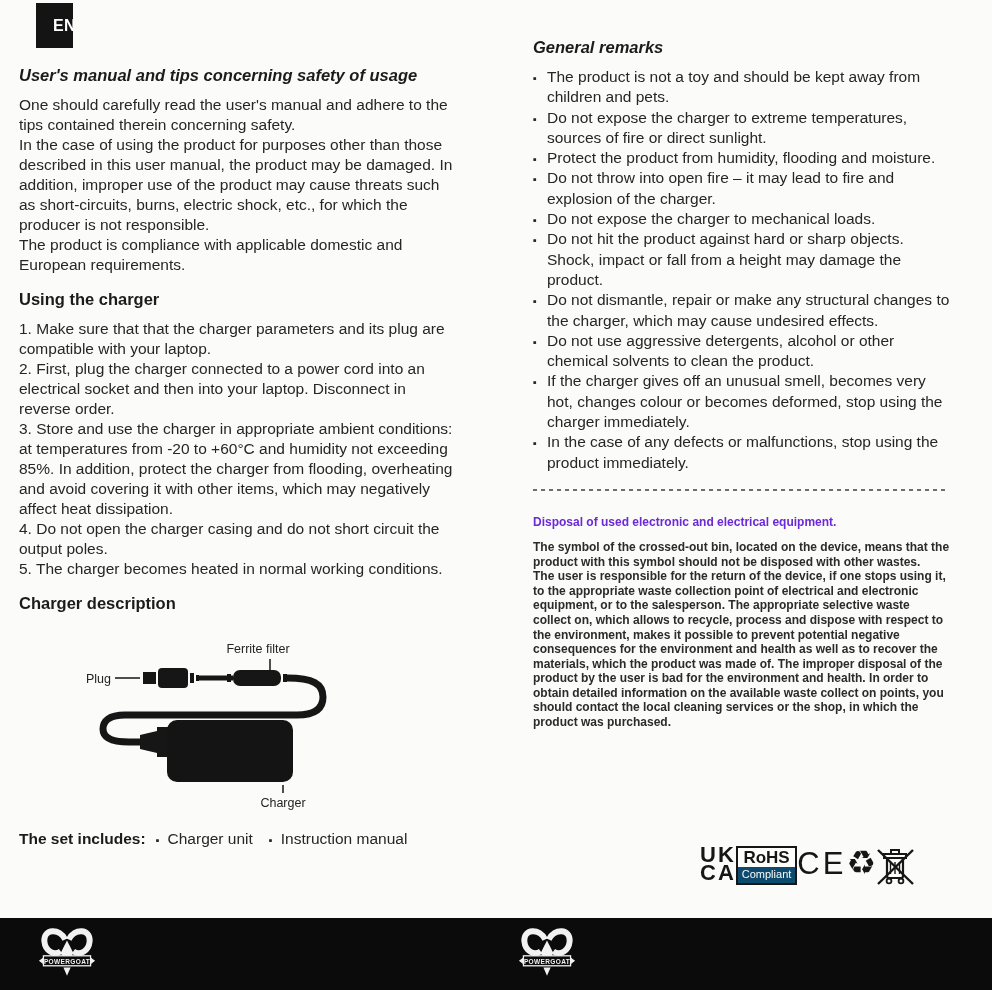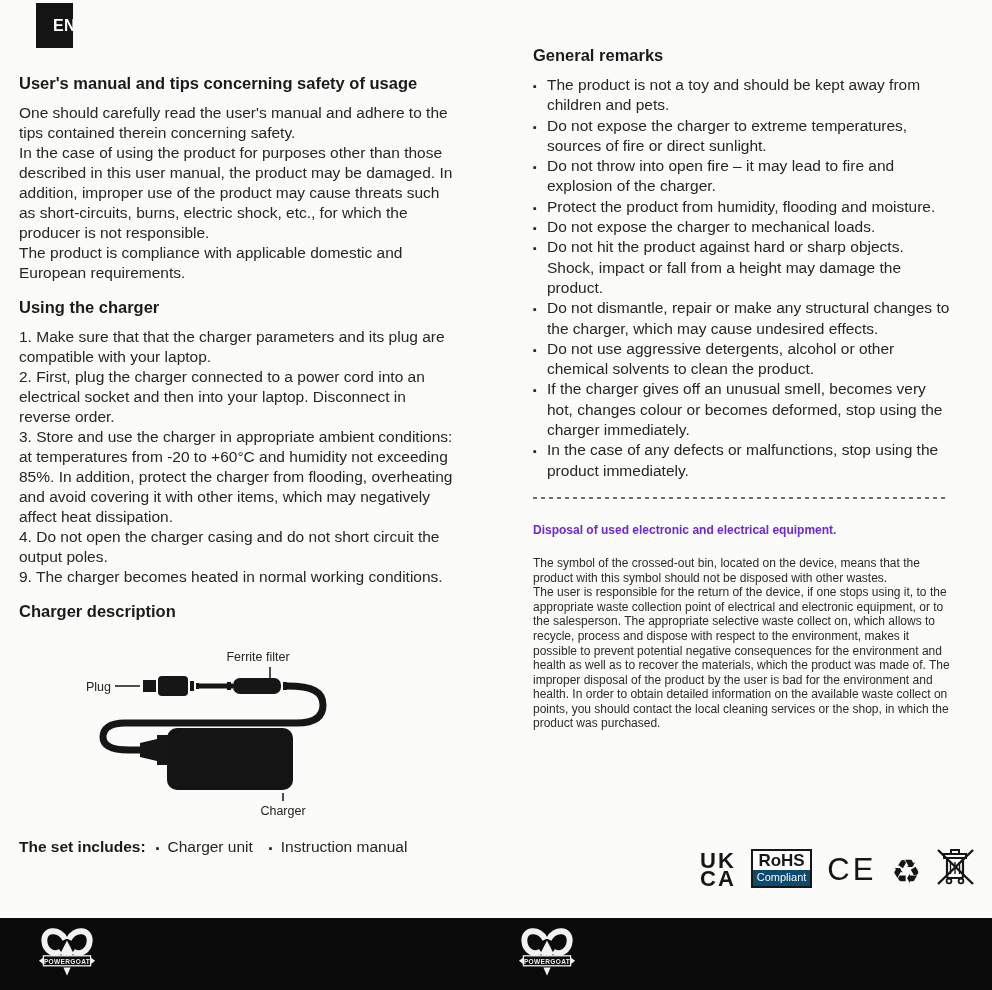--- a/index.html
+++ b/index.html
@@ -21,21 +21,21 @@
     letter-spacing: 0.5px;
     padding-left: 20px;
   }
   .col-left  { position: absolute; left: 19px;  top: 64px; width: 434px; }
   .col-right { position: absolute; left: 533px; top: 36px; width: 420px; }
 
   .section-title {
     font-size: 16.5px; font-weight: 700; color: #1b1b1b;
     line-height: 22px; margin: 13px 0 9px 0;
   }
-  .section-title.first { margin-top: 8px; }
+  .section-title.first { margin-top: 0; font-style: italic; }
 
   .para-seg, .step-item {
     font-size: 15.5px; line-height: 20px; color: #262626;
   }
   .remark-item {
     position: relative;
     font-size: 15.5px; line-height: 20.3px; color: #262626;
     padding-left: 14px;
   }
   .remark-item::before {
@@ -49,37 +49,37 @@
 
   .dashed-divider {
     margin-top: 16px;
     height: 2px; width: 412px;
     background: repeating-linear-gradient(90deg, #6e6e6e 0 4px, transparent 4px 8px);
   }
   .disposal-title {
     margin-top: 24px;
     font-size: 12px; font-weight: 700; color: #6d28d9; line-height: 15px;
   }
-  .disposal-paras { margin-top: 18px; width: 418px; }
+  .disposal-paras { margin-top: 10px; width: 418px; font-weight: bold; }
   .disposal-seg { font-size: 12px; line-height: 14.6px; color: #2b2b2b; }
 
   .diagram-wrap { width: 430px; height: 195px; margin-top: 4px; }
 
   .set-includes {
     margin-top: 12px;
     font-size: 15.5px; color: #262626;
     display: flex; align-items: baseline;
   }
   .set-includes-label { font-weight: 700; color: #1b1b1b; margin-right: 10px; }
   .set-item { margin-right: 16px; }
   .set-item::before { content: "▪"; font-size: 11px; margin-right: 8px; }
 
   .cert-row {
     position: absolute; left: 700px; top: 846px;
-    display: flex; align-items: flex-end; gap: 15px;
+    display: flex; align-items: flex-start; 
   }
   .ukca {
     font-weight: 700; font-size: 22px; line-height: 18px;
     letter-spacing: 2px; color: #161616; text-align: left;
   }
   .rohs { border: 2.5px solid #161616; text-align: center; background: #fdfdfc; }
   .rohs-top { font-weight: 700; font-size: 17px; line-height: 19px; padding: 0 5px; color: #161616; }
   .rohs-bottom { background: #0c4a6e; color: #fafafa; font-size: 11px; line-height: 15px; padding: 0 4px 1px 4px; }
   .ce-mark { font-size: 31px; font-weight: 500; letter-spacing: 3px; color: #161616; }
   .recycle-icon { font-size: 33px; color: #161616; line-height: 1; }
@@ -109,21 +109,21 @@
     </div>
 
   <div class="section-title">Using the charger</div>
 
   <div class="steps-list">
 
   <div class="step-item">1. Make sure that that the charger parameters and its plug are compatible with your laptop.</div>
       <div class="step-item">2. First, plug the charger connected to a power cord into an electrical socket and then into your laptop. Disconnect in reverse order.</div>
       <div class="step-item">3. Store and use the charger in appropriate ambient conditions: at temperatures from -20 to +60°C and humidity not exceeding 85%. In addition, protect the charger from flooding, overheating and avoid covering it with other items, which may negatively affect heat dissipation.</div>
       <div class="step-item">4. Do not open the charger casing and do not short circuit the output poles.</div>
-      <div class="step-item">9. The charger becomes heated in normal working conditions.</div>
+      <div class="step-item">5. The charger becomes heated in normal working conditions.</div>
     </div>
 
   <div class="section-title">Charger description</div>
 
   <div class="diagram-wrap">
     <svg width="430" height="195" viewBox="0 0 430 195">
 
       <text x="239" y="30" text-anchor="middle" font-size="12.5" fill="#232323">Ferrite filter</text>
       <line x1="251" y1="36" x2="251" y2="50" stroke="#232323" stroke-width="1.6"></line>
 
@@ -161,22 +161,22 @@
   </div>
 </div>
 
 <div class="col-right">
   <div class="section-title first">General remarks</div>
 
   <div class="remarks-list">
 
   <div class="remark-item">The product is not a toy and should be kept away from children and pets.</div>
       <div class="remark-item">Do not expose the charger to extreme temperatures, sources of fire or direct sunlight.</div>
+      <div class="remark-item">Protect the product from humidity, flooding and moisture.</div>
       <div class="remark-item">Do not throw into open fire – it may lead to fire and explosion of the charger.</div>
-      <div class="remark-item">Protect the product from humidity, flooding and moisture.</div>
       <div class="remark-item">Do not expose the charger to mechanical loads.</div>
       <div class="remark-item">Do not hit the product against hard or sharp objects. Shock, impact or fall from a height may damage the product.</div>
       <div class="remark-item">Do not dismantle, repair or make any structural changes to the charger, which may cause undesired effects.</div>
       <div class="remark-item">Do not use aggressive detergents, alcohol or other chemical solvents to clean the product.</div>
       <div class="remark-item">If the charger gives off an unusual smell, becomes very hot, changes colour or becomes deformed, stop using the charger immediately.</div>
       <div class="remark-item">In the case of any defects or malfunctions, stop using the product immediately.</div>
     </div>
 
   <div class="dashed-divider"></div>
 

